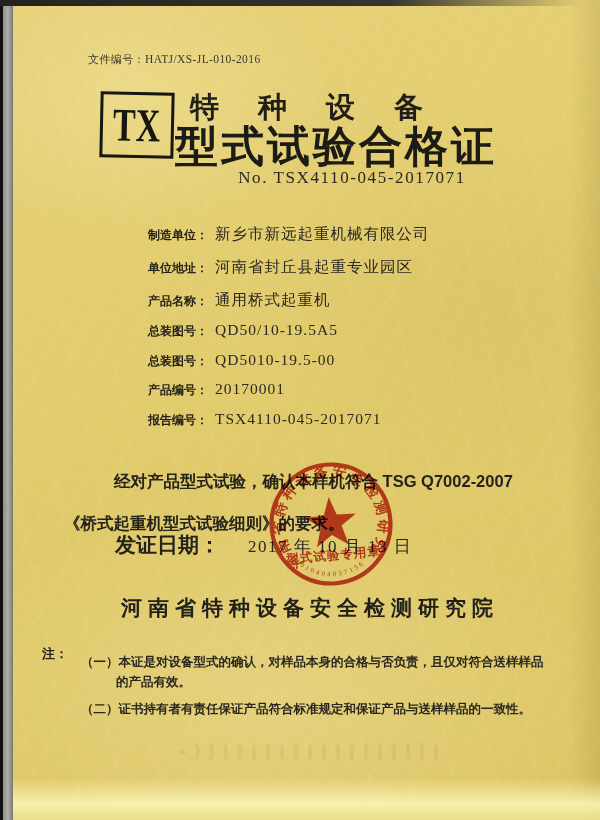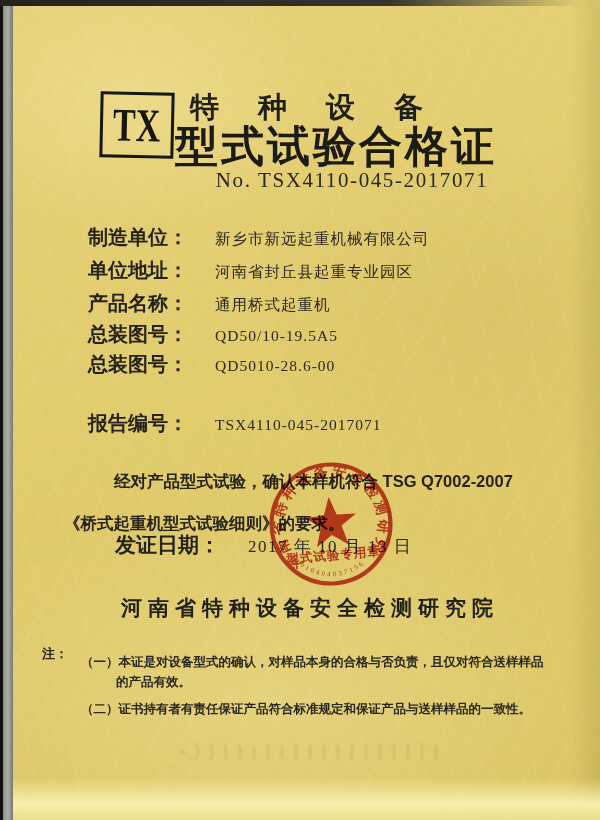--- a/index.html
+++ b/index.html
@@ -38,26 +38,26 @@
 
   .logo-box{left:100px;top:92px;width:68px;height:60px;border:3.5px solid #17160f;z-index:2;
     display:flex;align-items:center;justify-content:center;transform:rotate(1.2deg);}
   .logo-box span{font-size:47px;font-weight:700;line-height:1;transform:scaleX(.72);
     font-family:"Liberation Serif","DejaVu Serif",serif;color:#17160f;}
 
   .title1{left:190px;top:88px;width:300px;font-size:29px;font-weight:700;letter-spacing:39px;
     white-space:nowrap;z-index:2;color:#211f19;}
   .title2{left:162px;top:118px;width:348px;text-align:center;font-size:43px;font-weight:700;
     letter-spacing:3px;white-space:nowrap;z-index:2;color:#1d1b15;}
-  .cert-no{left:178px;top:168px;width:348px;text-align:center;font-size:21px;letter-spacing:1.6px;
+  .cert-no{left:178px;top:168px;width:348px;text-align:center;font-size:17px;letter-spacing:1.6px;
     z-index:2;color:#2a2720;}
 
   .field{left:88px;height:22px;white-space:nowrap;z-index:2;}
-  .field .flabel{display:inline-block;width:120px;font-size:20px;font-weight:700;
-    font-family:Liberation Mono, monospace;color:#25221b;}
+  .field .flabel{display:inline-block;width:120px;font-size:12px;font-weight:700;
+    font-family:Liberation Mono, monospace;color:#25221b;text-align:right;}
   .field .fvalue{font-size:15.5px;letter-spacing:1px;color:#2b2821;margin-left:7px;}
 
   .statement{left:64px;top:460px;width:478px;font-size:16.5px;line-height:42px;font-weight:700;
     text-indent:50px;z-index:2;font-family:Liberation Sans, sans-serif;color:#26231c;}
 
   .date-row{left:115px;top:531px;white-space:nowrap;z-index:3;}
   .date-row .flabel{font-size:21px;font-weight:700;
     font-family:Liberation Sans, sans-serif;color:#25221b;margin-top:8px;}
   .date-row .fvalue{font-size:17px;letter-spacing:1.5px;margin-left:28px;color:#2b2821;}
 
@@ -80,20 +80,23 @@
 </style>
 </head>
 <body>
 
 <div class="page">
 
   <div class="abs right-vignette"></div>
   <div class="abs bottom-sheen"></div>
   <div class="abs bleed-marks"></div>
 
+  <div class="abs file-no">
+    <span>文件编号：</span><span class="val">HATJ/XS-JL-010-2016</span>
+  </div>
 
   <div class="abs logo-box">
     <span>TX</span>
   </div>
 
   <div class="abs title1">特种设备</div>
   <div class="abs title2">型式试验合格证</div>
   <div class="abs cert-no">No. TSX4110-045-2017071</div>
 
   <div class="abs field" style="top:224px">
@@ -102,21 +105,24 @@
   <div class="abs field" style="top:257px">
     <span class="flabel">单位地址：</span><span class="fvalue">河南省封丘县起重专业园区</span>
   </div>
   <div class="abs field" style="top:290px">
     <span class="flabel">产品名称：</span><span class="fvalue">通用桥式起重机</span>
   </div>
   <div class="abs field" style="top:321px">
     <span class="flabel">总装图号：</span><span class="fvalue">QD50/10-19.5A5</span>
   </div>
   <div class="abs field" style="top:351px">
-    <span class="flabel">总装图号：</span><span class="fvalue">QD5010-28.6-00</span>
+    <span class="flabel">总装图号：</span><span class="fvalue">QD5010-19.5-00</span>
+  </div>
+  <div class="abs field" style="top:380px">
+    <span class="flabel">产品编号：</span><span class="fvalue">20170001</span>
   </div>
   <div class="abs field" style="top:410px">
     <span class="flabel">报告编号：</span><span class="fvalue">TSX4110-045-2017071</span>
   </div>
 
   <div class="abs statement">经对产品型式试验，确认本样机符合 TSG Q7002-2007《桥式起重机型式试验细则》的要求。</div>
 
   <div class="abs date-row">
     <span class="flabel">发证日期：</span><span class="fvalue">2017 年 10 月 13 日</span>
   </div>

